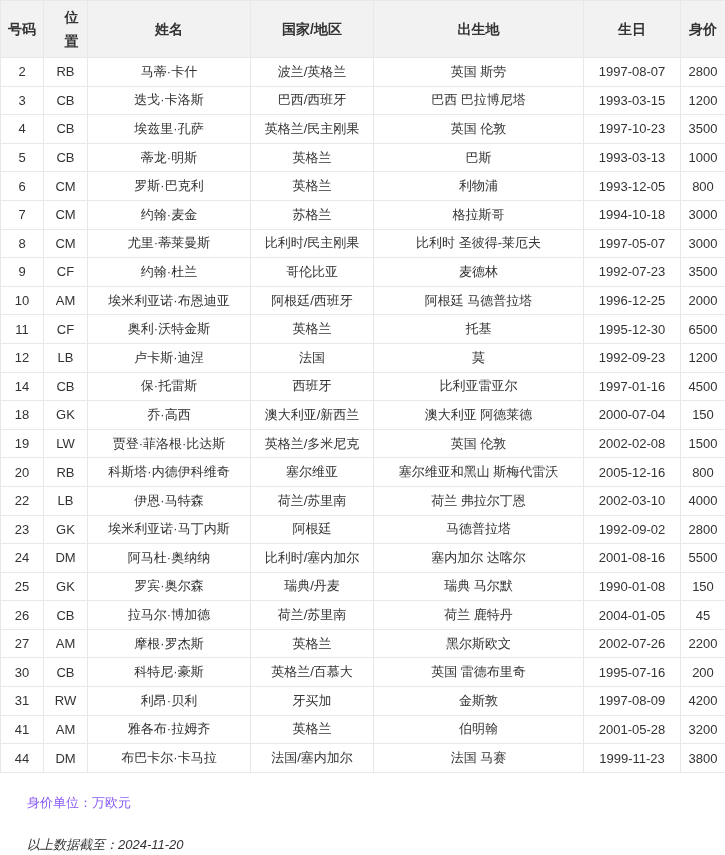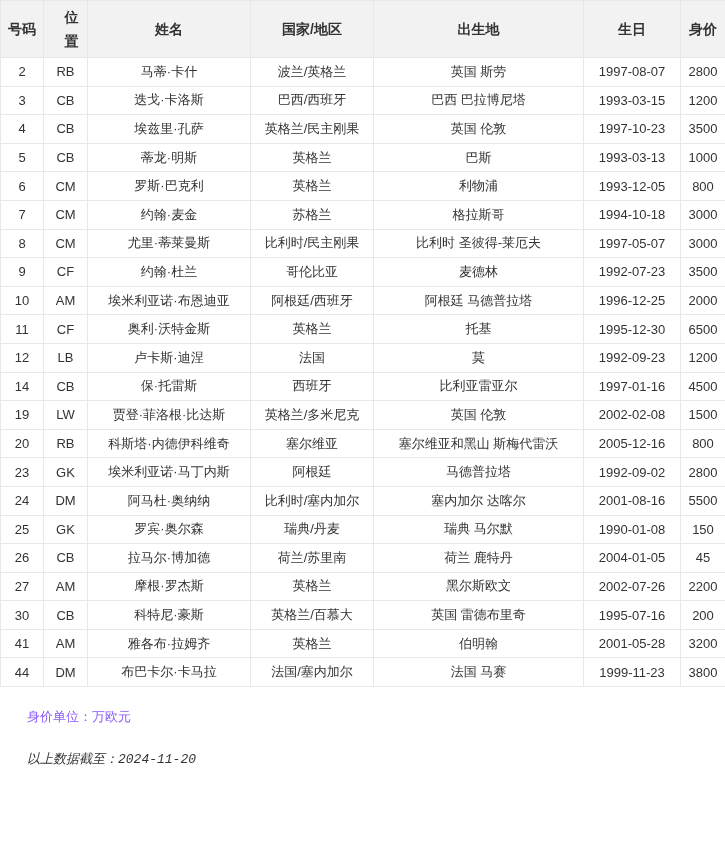--- a/index.html
+++ b/index.html
@@ -52,21 +52,20 @@
   .unit-note {
     font-size: 13px;
     color: #8b5cf6;
     margin: 0 0 24px 0;
   }
   .cutoff-note {
     font-size: 13px;
     color: #333333;
     font-style: italic;
     margin: 0;
-    font-family: Liberation Mono, monospace;
   }
 </style>
 </head>
 <body>
 
 <table class="squad-table">
   <colgroup>
       <col style="width: 43px;">
       <col style="width: 44px;">
       <col style="width: 163px;">
@@ -189,38 +188,56 @@
       <tr>
         <td>14</td>
         <td>CB</td>
         <td>保·托雷斯</td>
         <td>西班牙</td>
         <td>比利亚雷亚尔</td>
         <td>1997-01-16</td>
         <td>4500</td>
       </tr>
       <tr>
+        <td>18</td>
+        <td>GK</td>
+        <td>乔·高西</td>
+        <td>澳大利亚/新西兰</td>
+        <td>澳大利亚 阿德莱德</td>
+        <td>2000-07-04</td>
+        <td>150</td>
+      </tr>
+      <tr>
         <td>19</td>
         <td>LW</td>
         <td>贾登·菲洛根·比达斯</td>
         <td>英格兰/多米尼克</td>
         <td>英国 伦敦</td>
         <td>2002-02-08</td>
         <td>1500</td>
       </tr>
       <tr>
         <td>20</td>
         <td>RB</td>
         <td>科斯塔·内德伊科维奇</td>
         <td>塞尔维亚</td>
         <td>塞尔维亚和黑山 斯梅代雷沃</td>
         <td>2005-12-16</td>
         <td>800</td>
       </tr>
       <tr>
+        <td>22</td>
+        <td>LB</td>
+        <td>伊恩·马特森</td>
+        <td>荷兰/苏里南</td>
+        <td>荷兰 弗拉尔丁恩</td>
+        <td>2002-03-10</td>
+        <td>4000</td>
+      </tr>
+      <tr>
         <td>23</td>
         <td>GK</td>
         <td>埃米利亚诺·马丁内斯</td>
         <td>阿根廷</td>
         <td>马德普拉塔</td>
         <td>1992-09-02</td>
         <td>2800</td>
       </tr>
       <tr>
         <td>24</td>
@@ -259,20 +276,29 @@
         <td>2200</td>
       </tr>
       <tr>
         <td>30</td>
         <td>CB</td>
         <td>科特尼·豪斯</td>
         <td>英格兰/百慕大</td>
         <td>英国 雷德布里奇</td>
         <td>1995-07-16</td>
         <td>200</td>
+      </tr>
+      <tr>
+        <td>31</td>
+        <td>RW</td>
+        <td>利昂·贝利</td>
+        <td>牙买加</td>
+        <td>金斯敦</td>
+        <td>1997-08-09</td>
+        <td>4200</td>
       </tr>
       <tr>
         <td>41</td>
         <td>AM</td>
         <td>雅各布·拉姆齐</td>
         <td>英格兰</td>
         <td>伯明翰</td>
         <td>2001-05-28</td>
         <td>3200</td>
       </tr>

